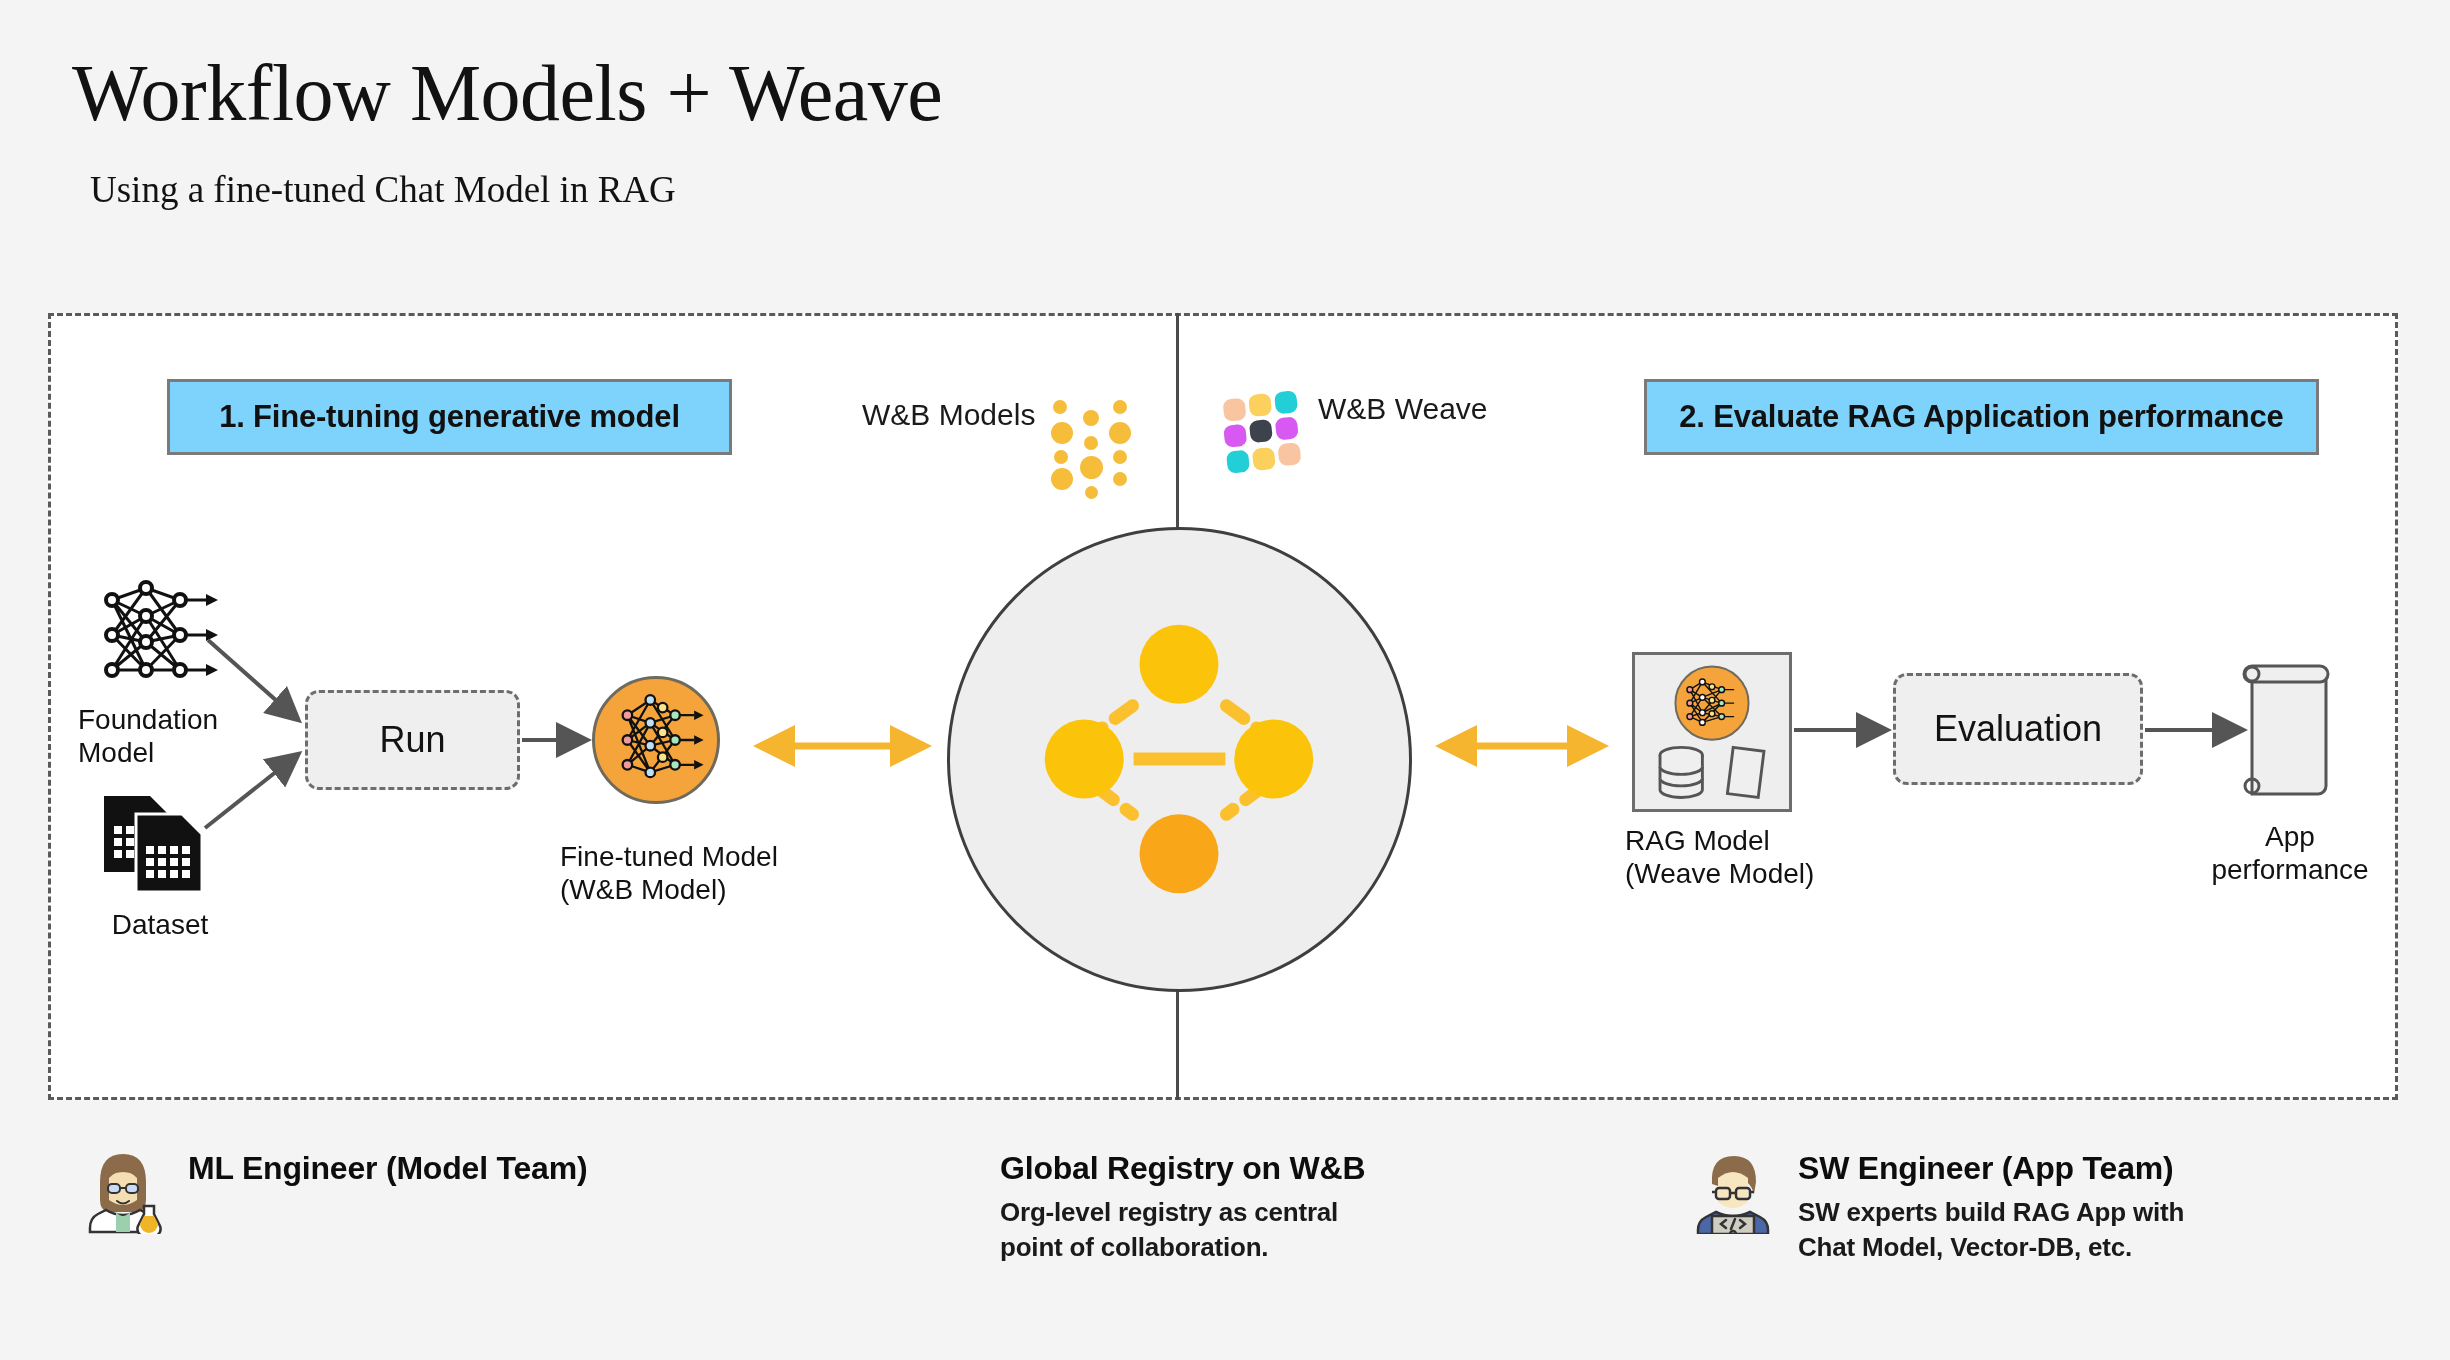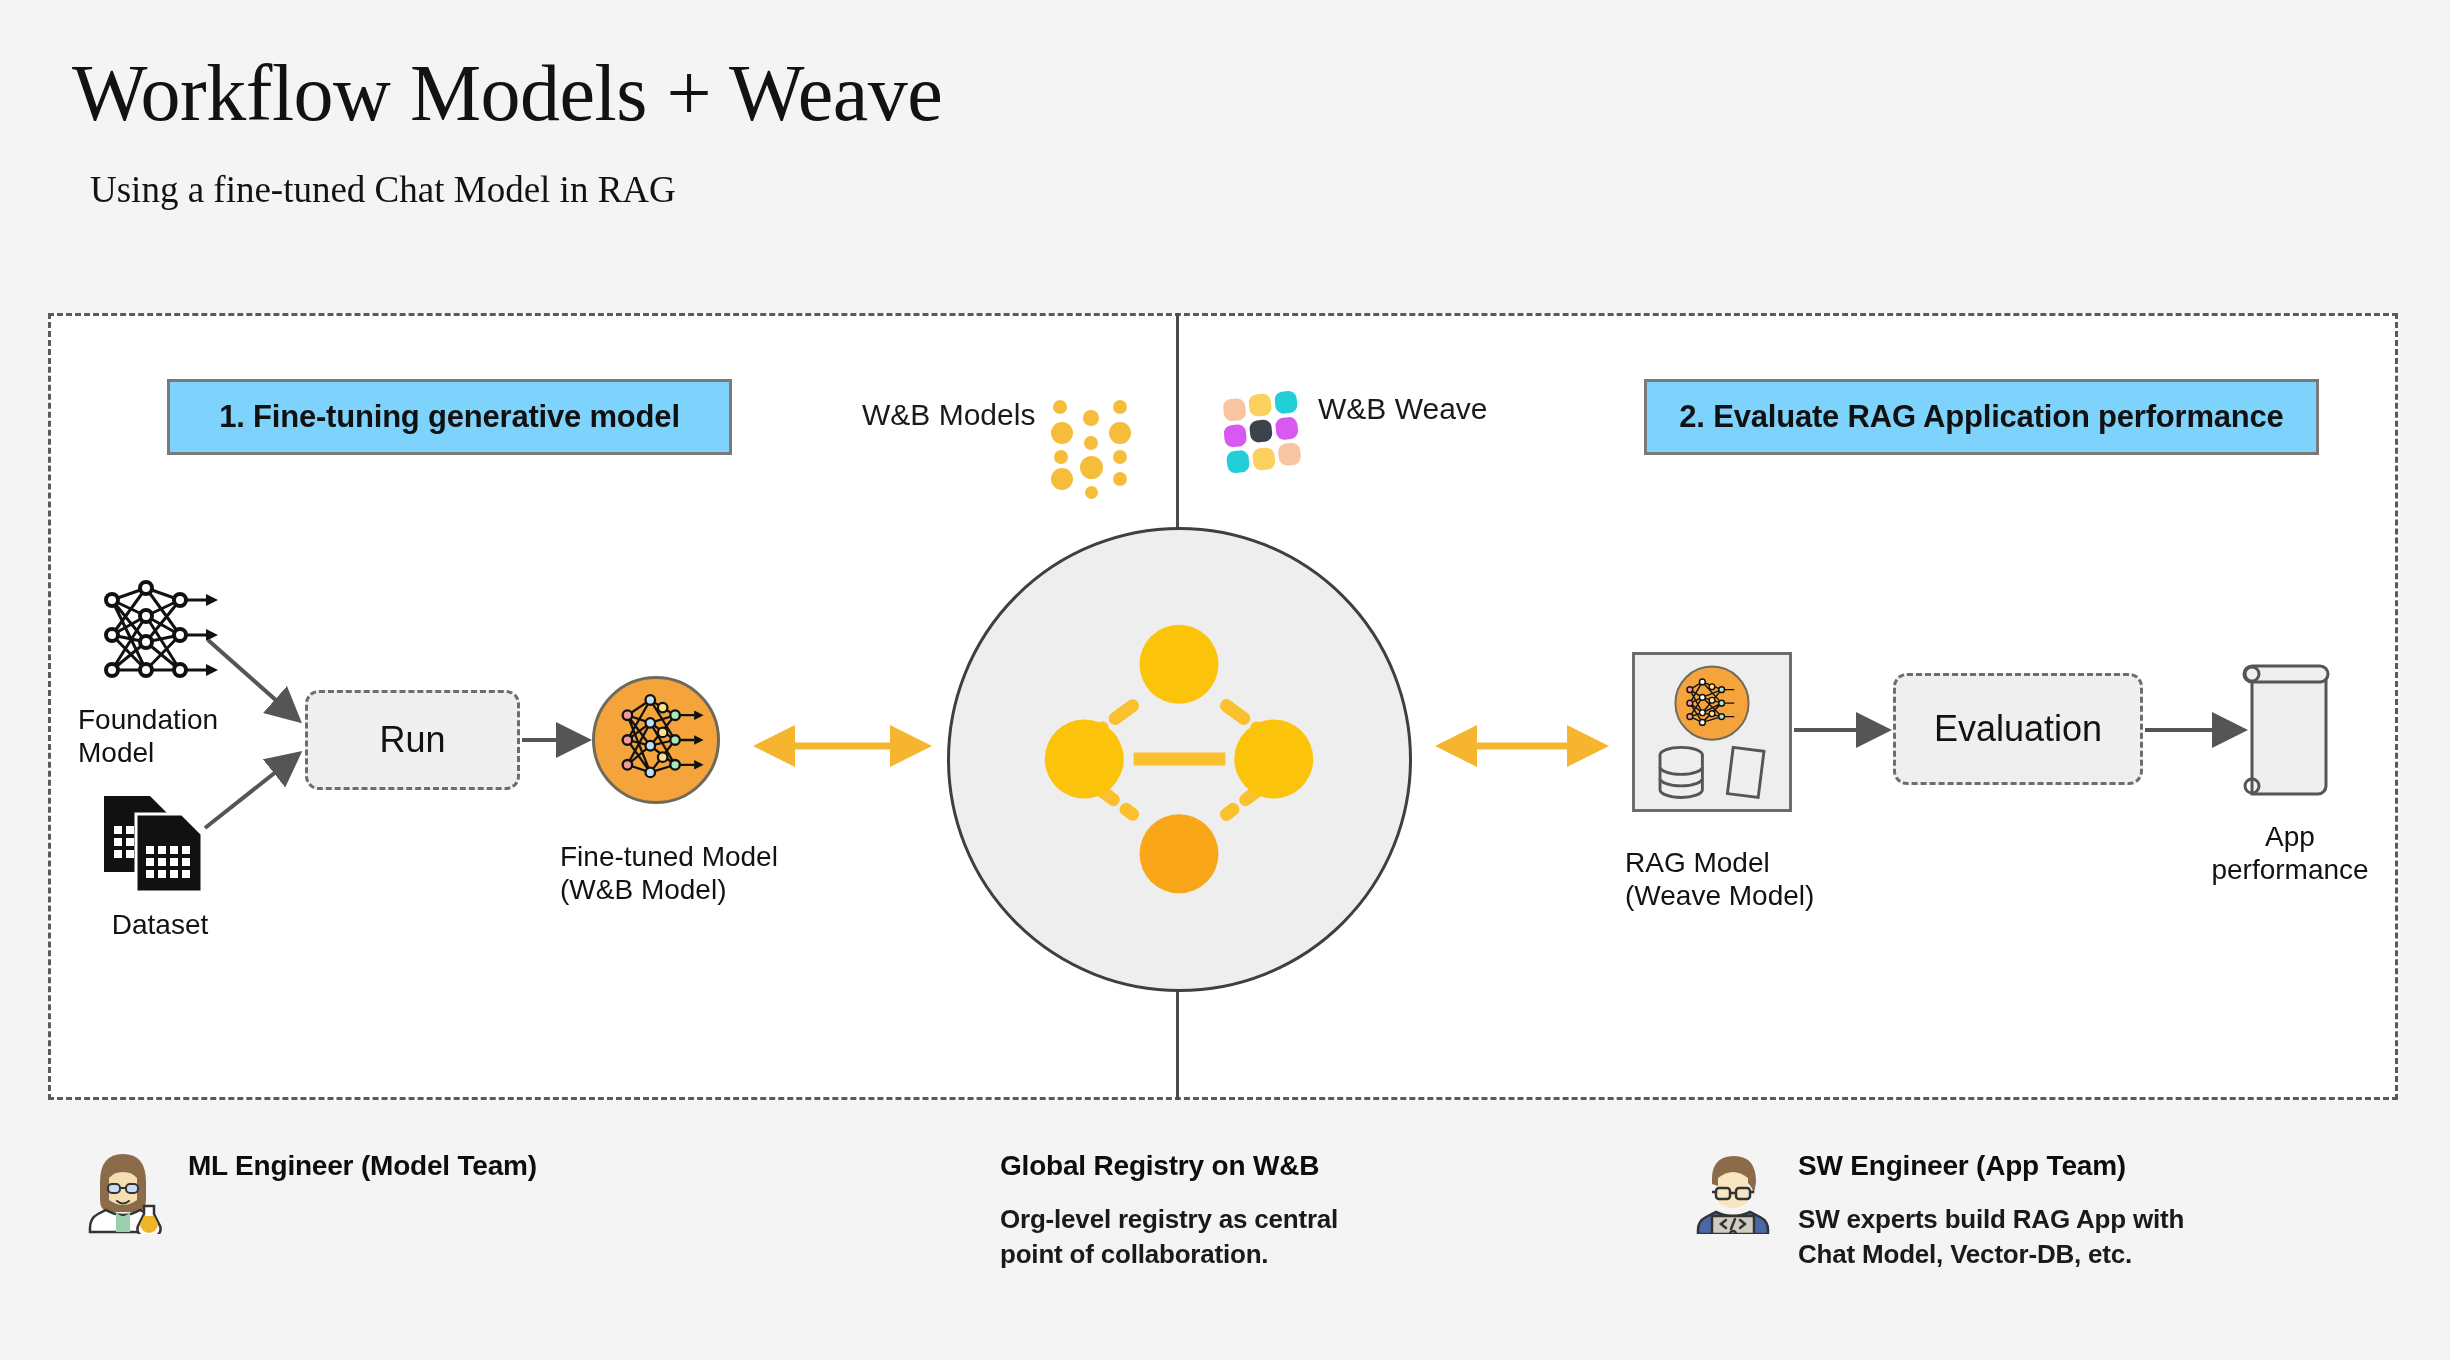--- a/index.html
+++ b/index.html
@@ -177,25 +177,25 @@
     display: flex;
     align-items: flex-start;
     gap: 22px;
   }
   .legend-avatar {
     width: 86px; height: 86px;
     flex: none;
   }
   .legend-text { padding-top: 2px; }
   .legend-title {
-    font-size: 28px;
+    font-size: 32px;
     font-weight: bold;
     color: #0d0d0d;
     white-space: nowrap;
-    margin-bottom: 20px;
+    margin-bottom: 8px;
     letter-spacing: -0.2px;
   }
   .legend-desc {
     font-size: 26px;
     font-weight: bold;
     color: #1a1a1a;
     line-height: 1.33;
     white-space: pre-line;
     letter-spacing: -0.2px;
   }
@@ -386,21 +386,21 @@
     <g stroke="#555" stroke-width="3" fill="#efefef">
       <ellipse cx="48" cy="104" rx="22" ry="8"></ellipse>
       <path d="M26 104 v36 a22 8 0 0 0 44 0 v-36"></path>
       <path d="M26 116 a22 8 0 0 0 44 0"></path>
       <path d="M26 128 a22 8 0 0 0 44 0"></path>
     </g>
 
     <path d="M102 96 l32 4 -6 48 -32 -4 z" fill="#efefef" stroke="#555" stroke-width="3"></path>
   </svg>
 </div>
-<div class="node-label" style="left:1625px; top:846px; width:300px; text-align:left;">RAG Model
+<div class="node-label" style="left:1625px; top:824px; width:300px; text-align:left;">RAG Model
 (Weave Model)</div>
 
 <div class="dashed-box" id="evaluation-box">Evaluation</div>
 
 <svg style="position:absolute;left:2234px;top:660px;width:105px;height:145px;" viewBox="0 0 105 145">
   <path d="M18 14 h74 v112 a8 8 0 0 1 -8 8 h-66 z" fill="#efefef" stroke="#555" stroke-width="3"></path>
   <path d="M18 6 h68 a8 8 0 0 1 0 16 h-68 a8 8 0 0 1 0 -16 z" fill="#efefef" stroke="#555" stroke-width="3"></path>
   <circle cx="18" cy="14" r="7" fill="none" stroke="#555" stroke-width="3"></circle>
   <circle cx="18" cy="126" r="7" fill="none" stroke="#555" stroke-width="3"></circle>
 </svg>

